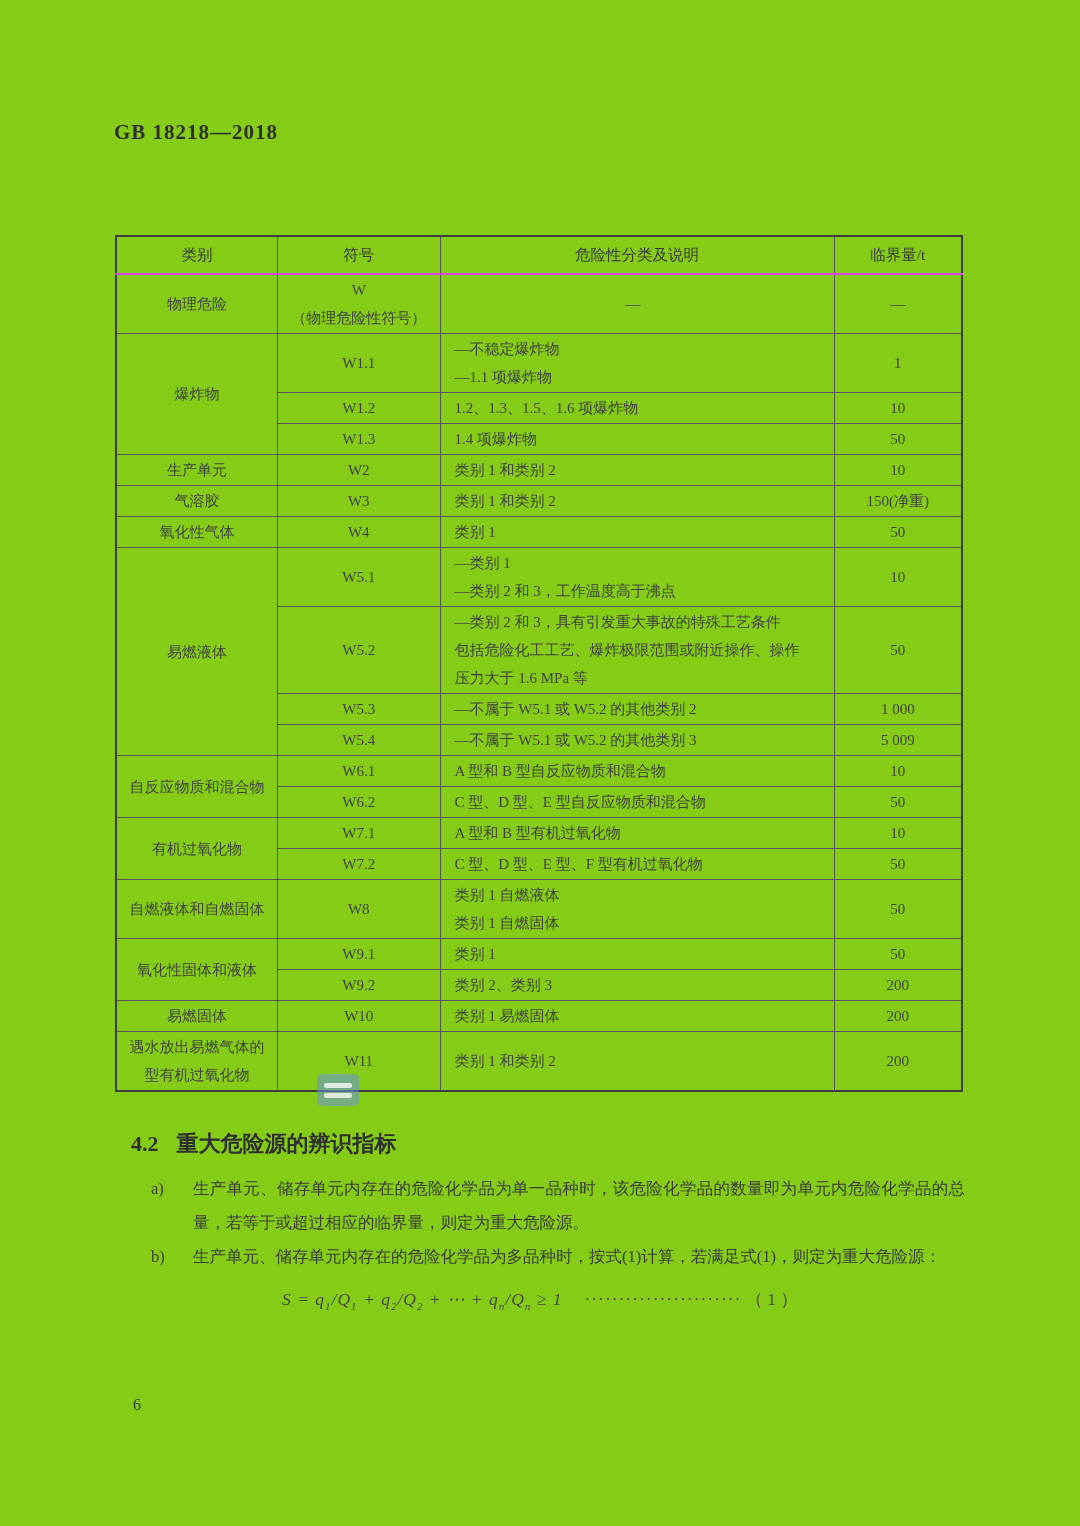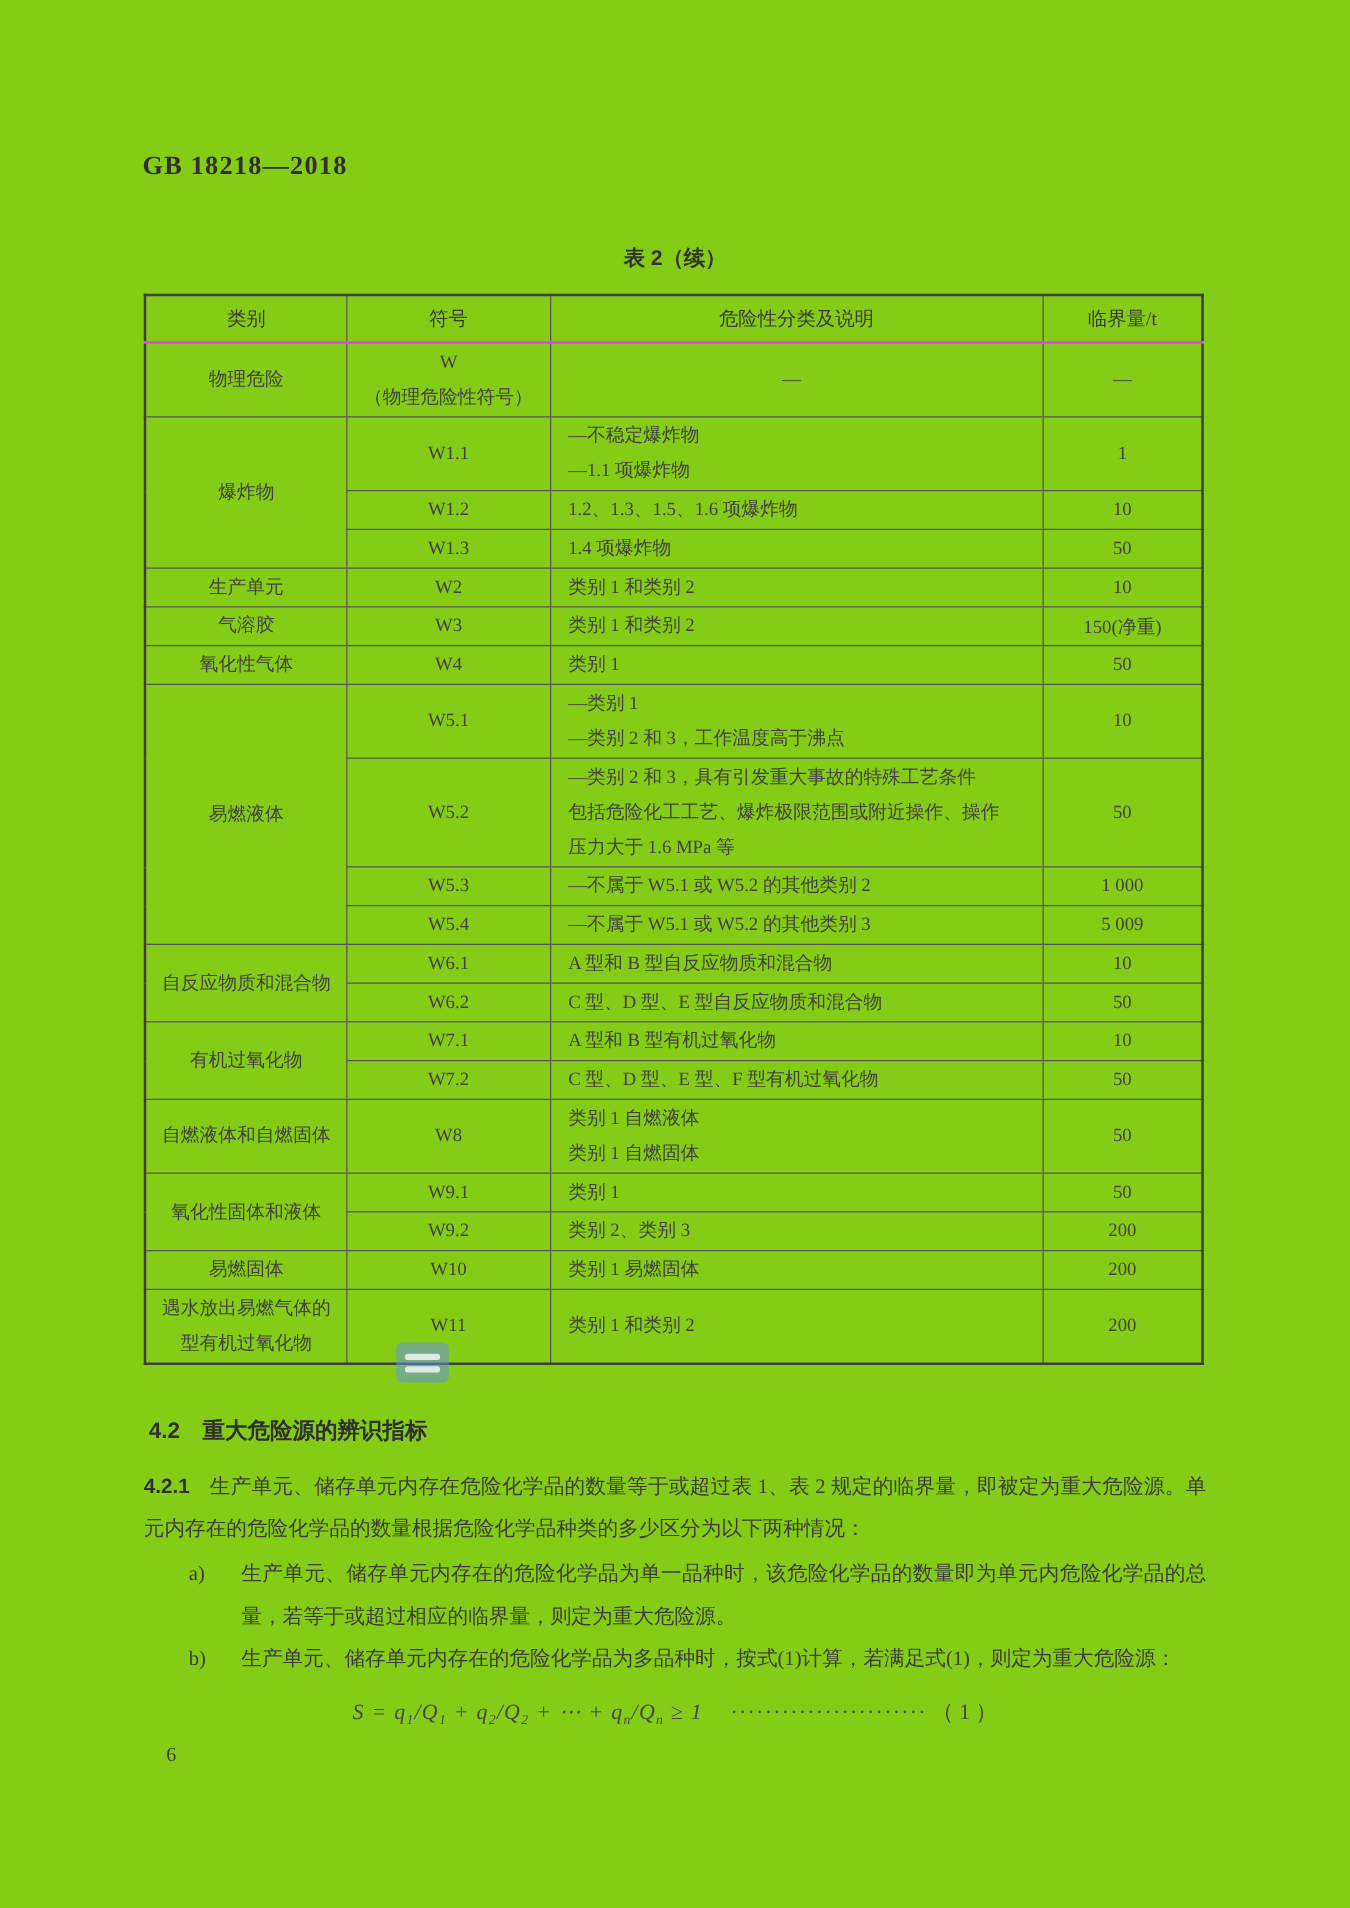--- a/index.html
+++ b/index.html
@@ -45,23 +45,23 @@
     position:absolute; left:7px; right:7px; height:5px;
     background:rgba(255,255,255,0.75); border-radius:2px;
   }
   .watermark .wm-bar.b1 { top:9px; }
   .watermark .wm-bar.b2 { top:19px; }
   .body-text {
     position:absolute; top:1132px; left:115px; width:850px;
     font-size:16.5px; line-height:34px; text-align:justify;
   }
   .section-heading {
-    font-family:Liberation Sans, sans-serif;
-    font-weight:bold; font-size:18px; color:#2f2f2f;
-    margin:0 0 16px 4px; line-height:24px;
+    font-family:Liberation Serif, serif;
+    font-weight:bold; font-size:22px; color:#2f2f2f;
+    margin:0 0 16px 16px; line-height:24px;
   }
   .section-heading .h-num { margin-right:18px; }
   .clause { margin:0 0 2px 0; }
   .clause .c-num {
     font-family:"Liberation Sans","DejaVu Sans",sans-serif;
     font-weight:bold; margin-right:16px; color:#2f2f2f;
   }
   .list-item { display:flex; padding-left:36px; margin:0; }
   .list-item .li-label { flex:0 0 42px; }
   .list-item .li-text { flex:1; }
@@ -75,21 +75,20 @@
   .formula-number { font-style:normal; margin-left:4px; }
   .page-number { position:absolute; top:1396px; left:133px; font-size:16px; color:#3a3a3a; }
 </style>
 </head>
 <body>
 
 <div class="page">
 
   <div class="doc-code">GB 18218—2018</div>
 
-  <div class="table-caption">表 2（续）</div>
 
   <table class="hazard">
     <colgroup>
       <col class="col-cat">
         <col class="col-sym">
         <col class="col-desc">
         <col class="col-thr">
     </colgroup>
     <thead>
       <tr>
@@ -328,23 +327,20 @@
 
   <div class="watermark">
     <span class="wm-bar b1"></span>
     <span class="wm-bar b2"></span>
   </div>
 
   <div class="body-text">
     <p class="section-heading">
       <span class="h-num">4.2</span><span>重大危险源的辨识指标</span>
     </p>
-    <p class="clause">
-      <span class="c-num">4.2.1</span><span>生产单元、储存单元内存在危险化学品的数量等于或超过表 1、表 2 规定的临界量，即被定为重大危险源。单元内存在的危险化学品的数量根据危险化学品种类的多少区分为以下两种情况：</span>
-    </p>
     <div class="list-item">
       <span class="li-label">a)</span>
       <span class="li-text">生产单元、储存单元内存在的危险化学品为单一品种时，该危险化学品的数量即为单元内危险化学品的总量，若等于或超过相应的临界量，则定为重大危险源。</span>
     </div>
     <div class="list-item">
       <span class="li-label">b)</span>
       <span class="li-text">生产单元、储存单元内存在的危险化学品为多品种时，按式(1)计算，若满足式(1)，则定为重大危险源：</span>
     </div>
     <div class="formula-row">
       <span class="formula-math">S = q<sub>1</sub>/Q<sub>1</sub> + q<sub>2</sub>/Q<sub>2</sub> + ⋯ + q<sub>n</sub>/Q<sub>n</sub> ≥ 1</span><span class="formula-dots">·······················</span><span class="formula-number">（ 1 ）</span>

